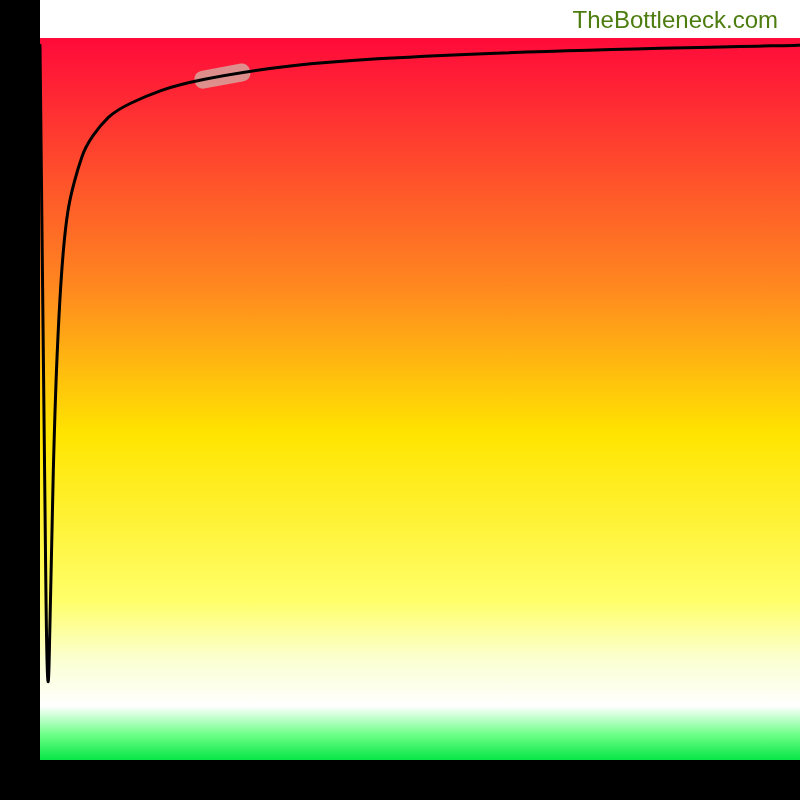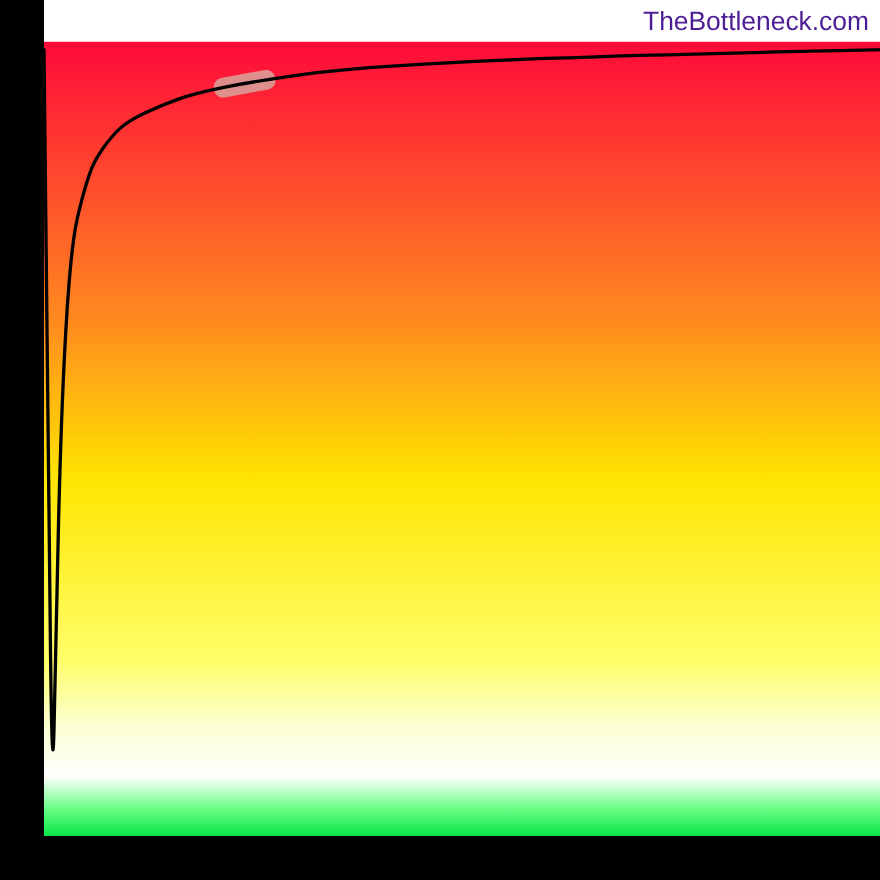--- a/index.html
+++ b/index.html
@@ -11,24 +11,24 @@
     background: #fff;
   }
   .container {
     position: relative;
     width: 800px;
     height: 800px;
   }
   .watermark {
     position: absolute;
     top: 6px;
-    right: 10px;
+    right: 22px;
     font-family: Arial, Helvetica, sans-serif;
     font-size: 24px;
-    color: #4c1d95;
+    color: #4d7c0f;
     letter-spacing: 0px;
     z-index: 5;
   }
   svg {
     position: absolute;
     top: 0;
     left: 0;
   }
 </style>
 </head>

